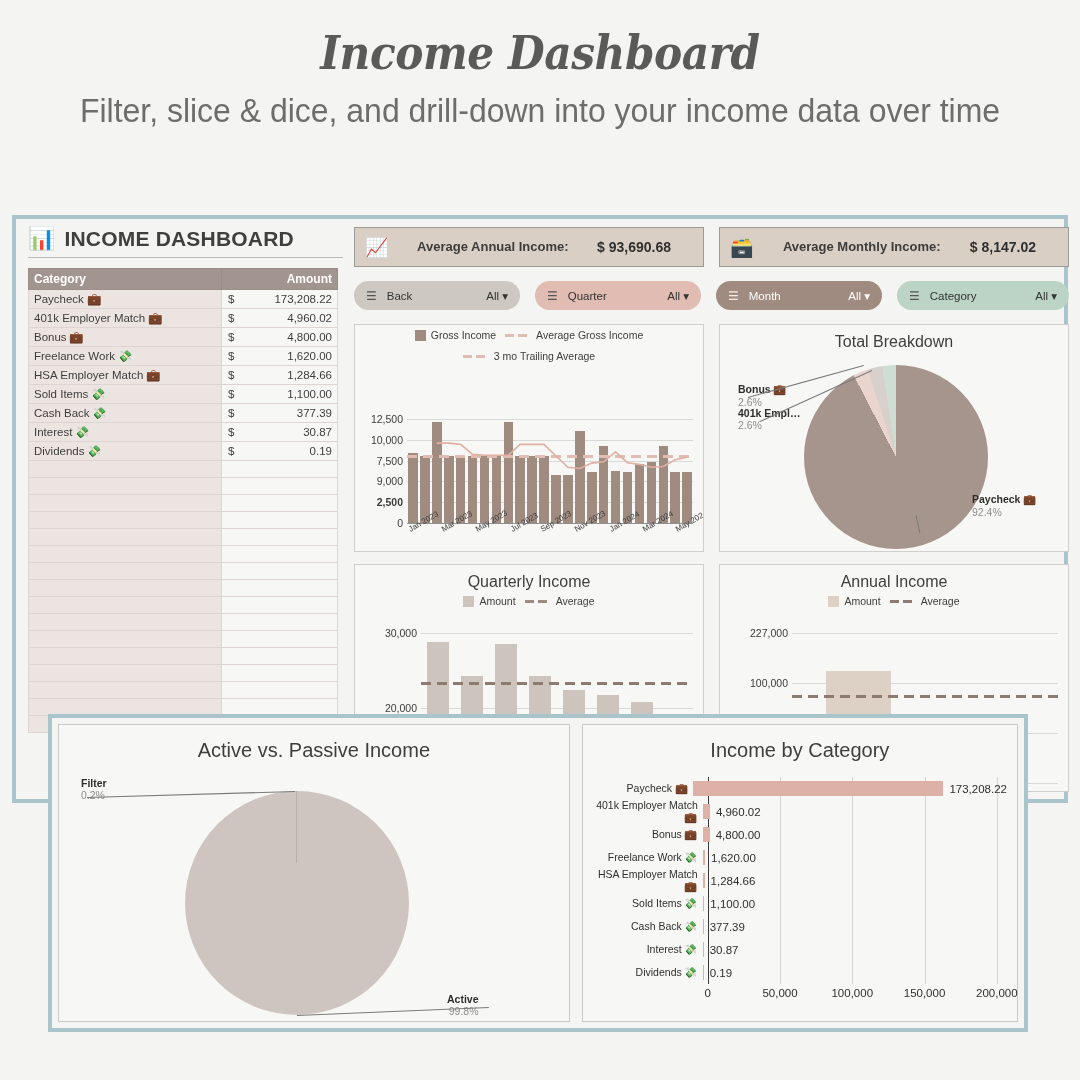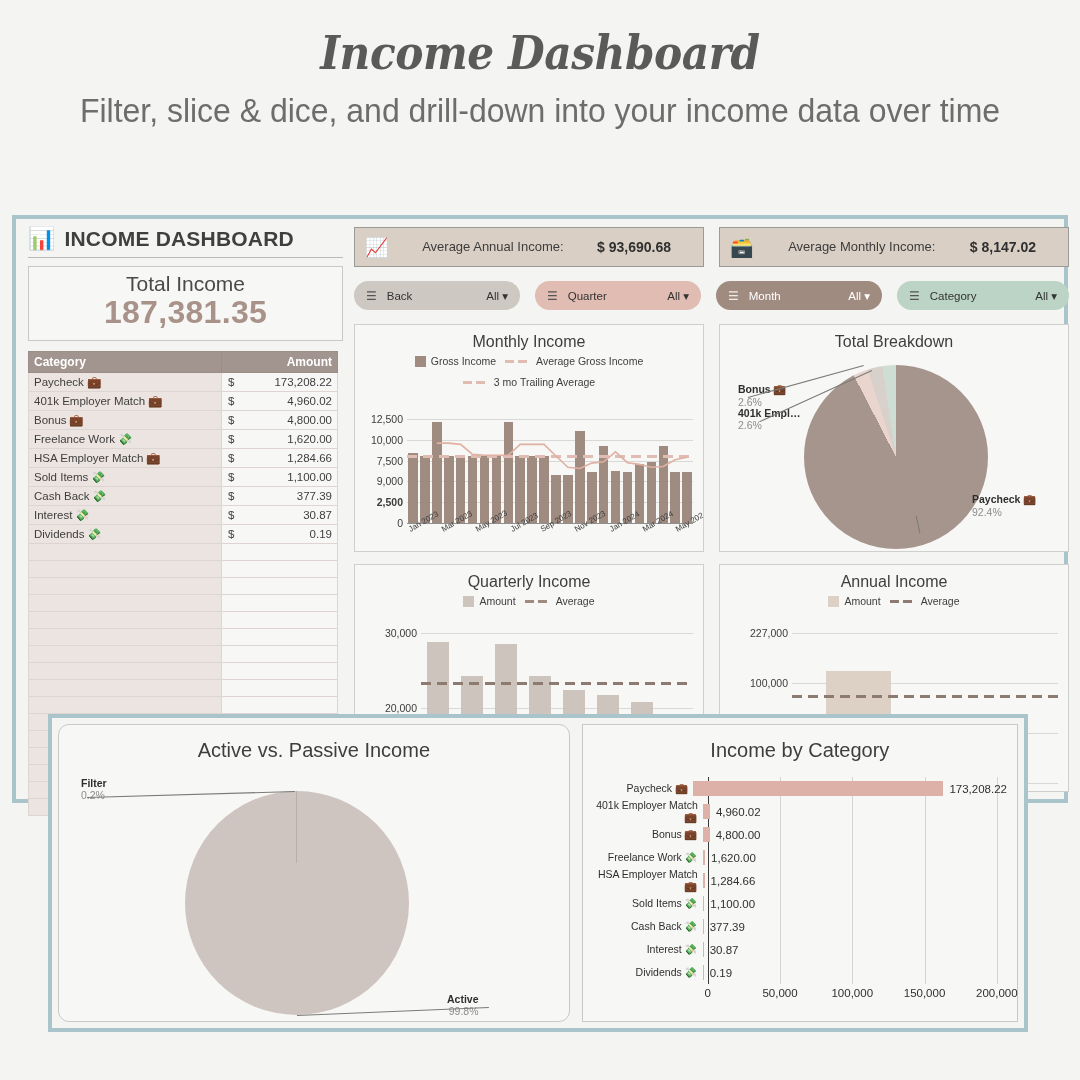--- a/index.html
+++ b/index.html
@@ -98,21 +98,21 @@
     background: #d9cfc5;
     border: 1px solid #9a9a96;
     display: flex; align-items: center; gap: 8px;
     padding: 0 10px;
   }
   .kpi-1 { left: 338px; width: 350px; }
   .kpi-2 { left: 703px; width: 350px; }
   .kpi-icon { font-size: 19px; line-height: 1; }
   .kpi-label {
     flex: 1; text-align: center;
-    font-size: 13px; font-weight: normal; color: #3c3c3c;
+    font-size: 13px; font-weight: bold; color: #3c3c3c;
     line-height: 1.12;
   }
   .kpi-value {
     font-size: 14px; font-weight: bold; color: #2f2f2f;
     white-space: nowrap; padding-right: 22px;
   }
 
   
   .pill {
     position: absolute; top: 62px; height: 29px;
@@ -186,21 +186,21 @@
     width: 980px; height: 318px;
     border: 4px solid #a9c4cb;
     background: #f4f4f2;
     padding: 6px;
     display: flex; gap: 12px;
   }
   .ov-card {
     background: #f7f7f5; border: 1px solid #c9c9c7;
     position: relative;
   }
-  .ov-left  { width: 556px; border-radius: 11px; }
+  .ov-left  { width: 556px; }
   .ov-right { width: 474px; }
   .ov-title { text-align: center; font-size: 20px; color: #3e3e3e; padding-top: 14px; }
 
   
   .hb-row { display: flex; align-items: center; height: 23px; }
   .hb-label {
     width: 112px; text-align: right; font-size: 10.5px;
     color: #2f2f2f; line-height: 1.05; padding-right: 5px;
   }
   .hb-track { flex: 1; position: relative; height: 100%;
@@ -221,24 +221,20 @@
 </div>
 
 <div class="dashboard">
 
   <div class="left-col">
     <div class="brand-row">
       <span class="brand-icon">📊</span>
       <span class="brand-text">INCOME DASHBOARD</span>
     </div>
 
-    <div class="total-box">
-      <div class="total-label">Total Income</div>
-      <div class="total-value">187,381.35</div>
-    </div>
 
     <table class="cat-table">
       <thead>
         <tr>
           <th>Category</th>
           <th class="amt">Amount</th>
         </tr>
       </thead>
       <tbody id="cat-body">
           <tr>
@@ -371,21 +367,20 @@
     <span class="pname">Month</span>
     <span class="pval"><span>All</span> ▾</span>
   </div>
   <div class="pill pill-category">
     <span class="fi">☰</span>
     <span class="pname">Category</span>
     <span class="pval"><span>All</span> ▾</span>
   </div>
 
   <div class="card card-monthly">
-    <div class="chart-title">Monthly Income</div>
     <div class="legend" id="lg-monthly">
         <span class="li">
           <span class="sw-box" style="background: rgb(160, 139, 128);"></span>
           <span>Gross Income</span>
         </span>
         <span class="li">
           <span class="sw-dash" style="color: rgb(224, 188, 178);"></span>
           <span>Average Gross Income</span>
         </span>
         <span class="li">

